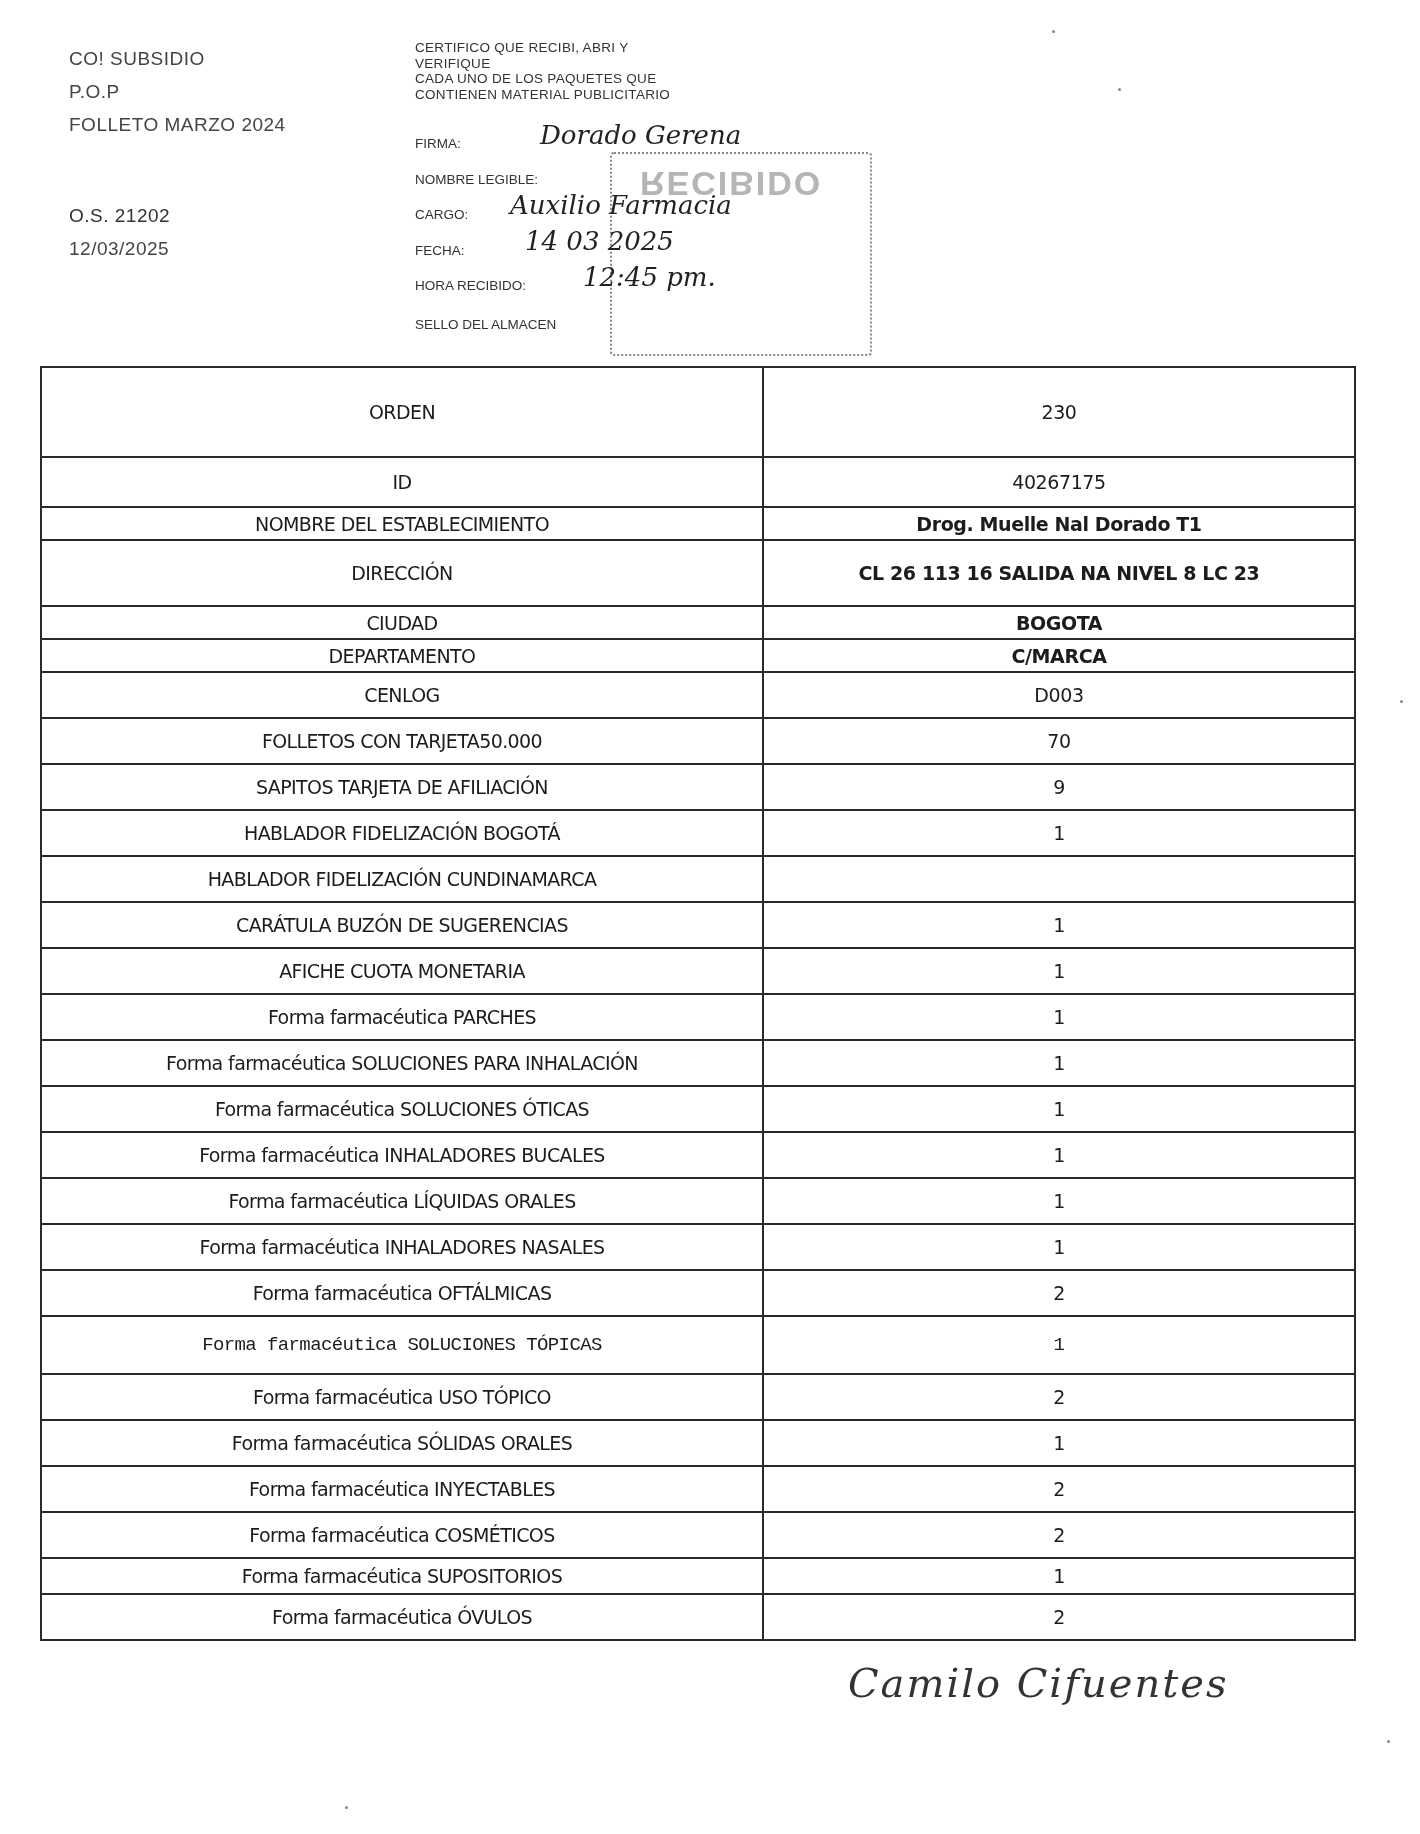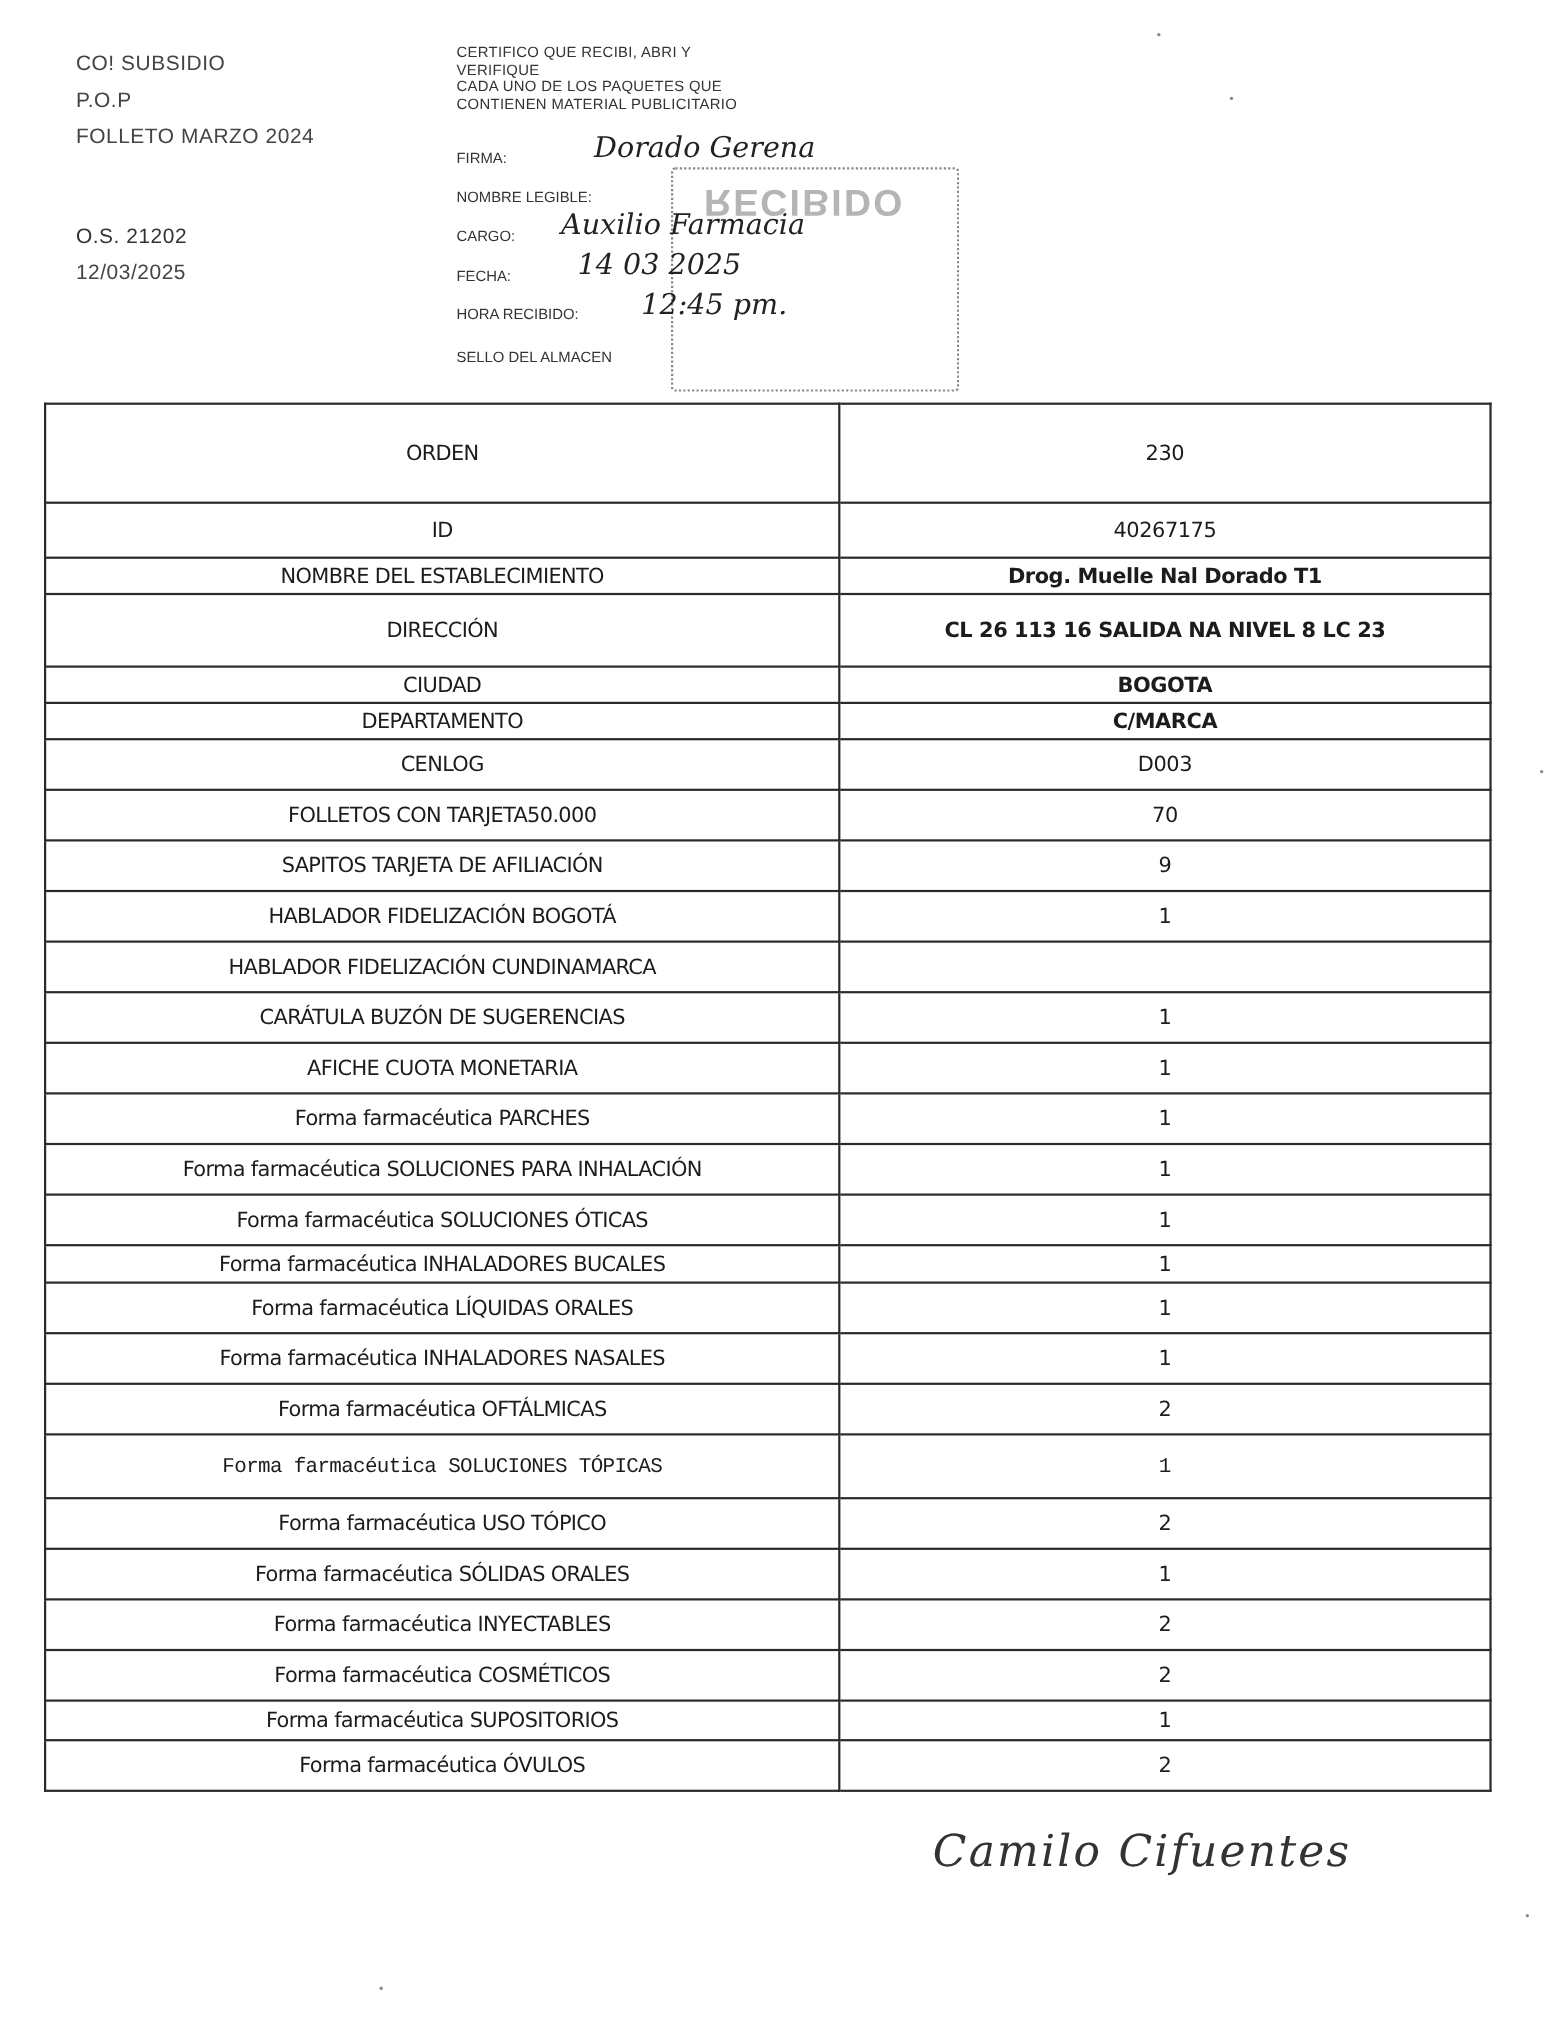--- a/index.html
+++ b/index.html
@@ -112,21 +112,21 @@
         <td class="value">1</td>
       </tr>
       <tr style="height: 46px;">
         <td class="label">Forma farmacéutica SOLUCIONES PARA INHALACIÓN</td>
         <td class="value">1</td>
       </tr>
       <tr style="height: 46px; padding-left: 42px;">
         <td class="label">Forma farmacéutica SOLUCIONES ÓTICAS</td>
         <td class="value">1</td>
       </tr>
-      <tr style="height: 34px;">
+      <tr style="height: 46px;">
         <td class="label">Forma farmacéutica INHALADORES BUCALES</td>
         <td class="value">1</td>
       </tr>
       <tr style="height: 46px;">
         <td class="label">Forma farmacéutica LÍQUIDAS ORALES</td>
         <td class="value">1</td>
       </tr>
       <tr style="height: 46px;">
         <td class="label">Forma farmacéutica INHALADORES NASALES</td>
         <td class="value">1</td>

